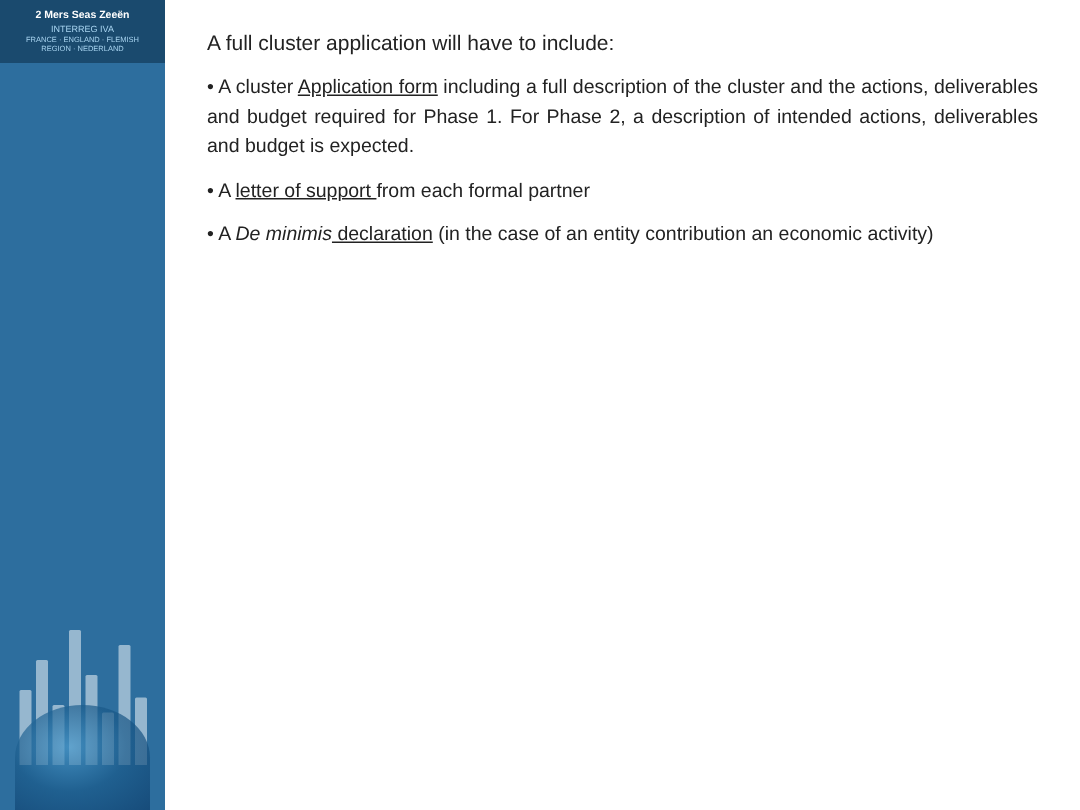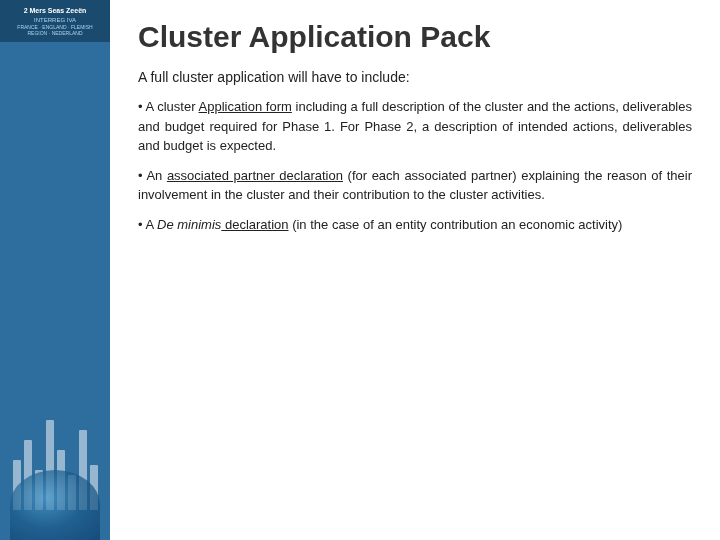--- a/index.html
+++ b/index.html
@@ -157,31 +157,30 @@
       <div class="bar" style="height:35px;"></div>
       <div class="bar" style="height:80px;"></div>
       <div class="bar" style="height:45px;"></div>
     </div>
     <div class="globe-shape"></div>
   </div>
 </div>
 
 <div class="main-content">
 
-  <h1 class="page-title">Cluster Application Pack</h1>
 
   <p class="intro-text">A full cluster application will have to include:</p>
 
   <div class="bullet-item">
     <span>• A cluster </span><span class="underline-link">Application form</span><span> including a full description of the cluster and the actions, deliverables and budget required for Phase 1. For Phase 2, a description of intended actions, deliverables and budget is expected.</span>
   </div>
 
+  <div class="bullet-item">
+    <span>• A </span><span class="underline-link">letter of support </span><span>from each formal partner</span>
+  </div>
 
-  <div class="bullet-item">
-    <span>• An </span><span class="underline-link">associated partner declaration</span><span> (for each associated partner) explaining the reason of their involvement in the cluster and their contribution to the cluster activities.</span>
-  </div>
 
   <div class="bullet-item">
     <span>• A </span><span class="italic-underline">De minimis</span><span class="underline-link"> declaration</span><span> (in the case of an entity contribution an economic activity)</span>
   </div>
 
 
 </div>
 
 </body></html>

